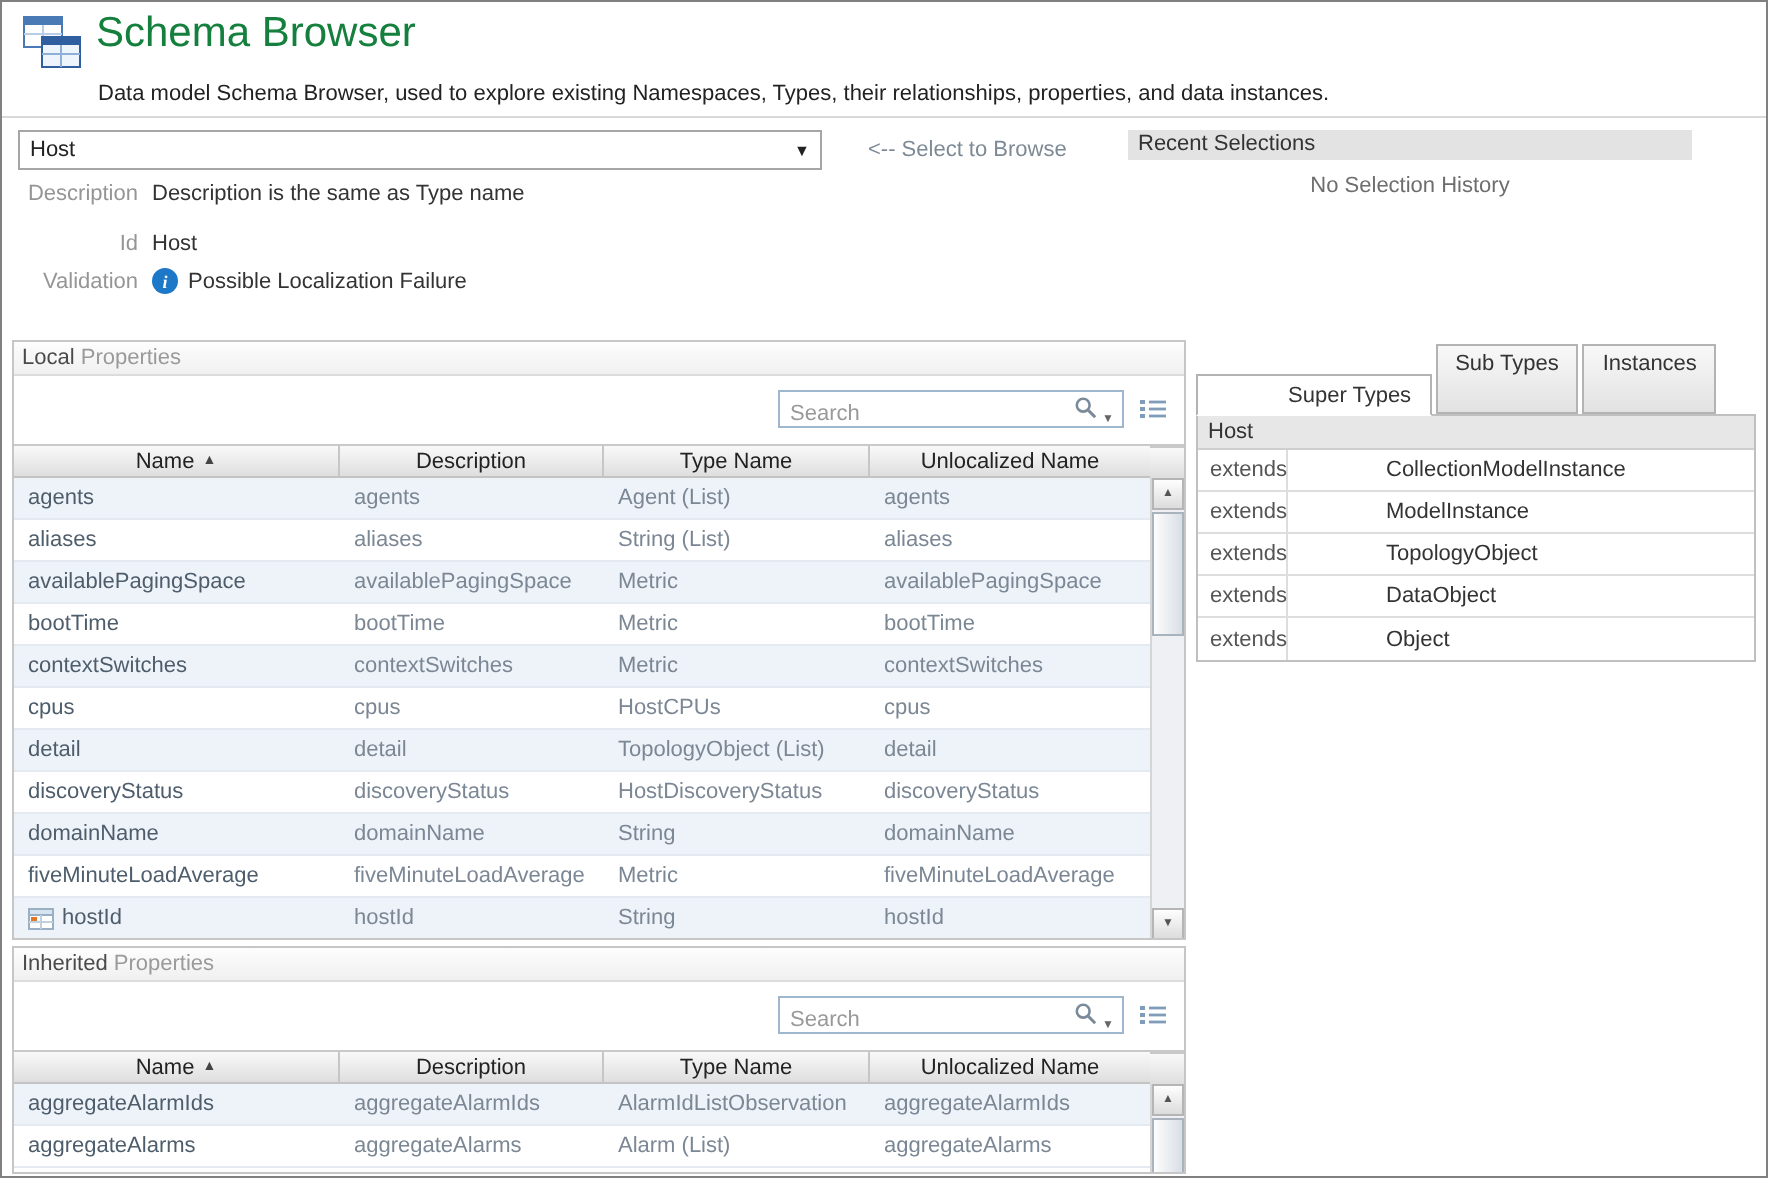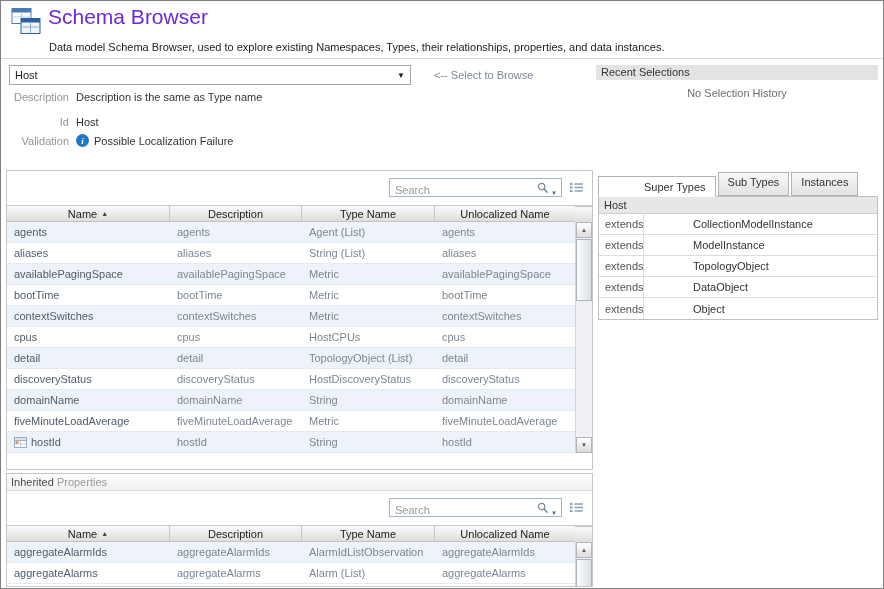--- a/index.html
+++ b/index.html
@@ -2,31 +2,31 @@
 <html><head>
 <meta charset="utf-8">
 <style>
   * { margin:0; padding:0; box-sizing:border-box; }
   html,body { width:884px; height:589px; }
   body { font-family:"Liberation Sans", sans-serif; font-size:11px; color:#333; background:#fff; }
   .page { position:relative; width:884px; height:589px; background:#fff; border:1px solid #808080; overflow:hidden; }
 
   
   .app-icon { position:absolute; left:10px; top:6px; }
-  .page-title { position:absolute; left:47px; top:4px; font-size:21px; color:#6d28d9; }
+  .page-title { position:absolute; left:47px; top:4px; font-size:21px; color:#15803d; }
   .subtitle { position:absolute; left:48px; top:40px; color:#222; }
   .header-divider { position:absolute; left:0; top:57px; width:100%; border-top:1px solid #d9d9d9; }
 
   
   .combo { position:absolute; left:8px; top:64px; width:402px; height:20px; border:1px solid #a6a6a6; background:#fff; display:flex; align-items:center; cursor:default; }
   .combo-value { flex:1; padding-left:5px; color:#222; }
   .combo-caret { width:18px; text-align:center; font-size:8px; color:#222; }
   .select-hint { position:absolute; left:433px; top:68px; color:#7d8a96; }
 
-  .recent { position:absolute; left:595px; top:64px; width:282px; }
+  .recent { position:absolute; left:563px; top:64px; width:282px; }
   .recent-header { background:#e3e3e3; height:15px; line-height:15px; padding-left:5px; color:#333; }
   .recent-empty { text-align:center; color:#6d6d6d; padding-top:7px; }
 
   
   .details { position:absolute; left:8px; top:90px; }
   .detail-row { display:flex; align-items:center; }
   .dr1 { margin-bottom:13px; } .dr2 { margin-bottom:6px; }
   .detail-label { width:60px; text-align:right; color:#959595; margin-right:7px; flex:0 0 auto; }
   .detail-value { color:#333; }
   .info-icon { display:inline-flex; width:13px; height:13px; border-radius:50%; background:#1e78c8; color:#fff; font:italic bold 9px "Liberation Serif", serif; align-items:center; justify-content:center; margin-right:5px; flex:0 0 auto; }
@@ -66,21 +66,21 @@
   .sbtn.up { top:0; } .sbtn.down { bottom:0; }
   .sthumb { position:absolute; left:0; width:16px; background:linear-gradient(90deg,#fdfdfd,#d9dee5); border:1px solid #a9b3be; cursor:pointer; }
   .local-thumb { top:17px; height:62px; }
   .inh-thumb { top:17px; height:30px; }
   .wrap-local { height:231px; }
   .wrap-inh { height:70px; }
 
   
   .right-col { position:absolute; left:597px; top:171px; width:280px; }
   .tabs { display:flex; align-items:flex-end; position:relative; z-index:2; }
-  .tab { height:24px; line-height:18px; padding:0 9px; border:1px solid #b3b3b3; background:linear-gradient(#f8f8f8,#e2e2e2); margin-right:2px; color:#333; cursor:pointer; }
+  .tab { height:35px; line-height:18px; padding:0 9px; border:1px solid #b3b3b3; background:linear-gradient(#f8f8f8,#e2e2e2); margin-right:2px; color:#333; cursor:pointer; }
   .tab.active { height:21px; line-height:20px; background:#fff; border-bottom:1px solid #fff; margin-bottom:-1px;padding-left:45px; }
   .type-block { border:1px solid #c0c0c0; position:relative; z-index:1; background:#fff; }
   .type-header { height:17px; line-height:16px; background:#e7e7e7; border-bottom:1px solid #cfcfcf; padding-left:5px; color:#333; }
   .type-row { display:flex; height:21px; align-items:stretch; border-bottom:1px solid #dddddd; cursor:pointer;gap:41px; }
   .type-rows > .type-row:last-of-type { border-bottom:none; }
   .type-rel { width:45px; padding-left:6px; color:#555; border-right:1px solid #dddddd; display:flex; align-items:center; }
   .type-name-cell { padding-left:8px; color:#333; display:flex; align-items:center; }
 </style>
 </head>
 <body>
@@ -126,20 +126,24 @@
     <div class="detail-row">
       <span class="detail-label">Validation</span>
       <span class="info-icon">i</span>
       <span class="detail-value">Possible Localization Failure</span>
     </div>
   </div>
 
   <div class="left-col">
 
     <div class="panel panel-local">
+      <div class="panel-title">
+        <span class="pt-strong">Local</span>
+        <span class="pt-muted">Properties</span>
+      </div>
       <div class="search-row">
         <div class="searchbox">
           <input type="text" placeholder="Search" style="">
           <span>
             <svg width="12" height="12" viewBox="0 0 12 12">
                 <circle cx="4.6" cy="4.6" r="3.2" fill="none" stroke="#7a8a99" stroke-width="1.3"></circle>
                 <line x1="7.2" y1="7.2" x2="10.6" y2="10.6" stroke="#7a8a99" stroke-width="1.5"></line>
               </svg>
           </span>
           <span class="search-caret">▼</span>

